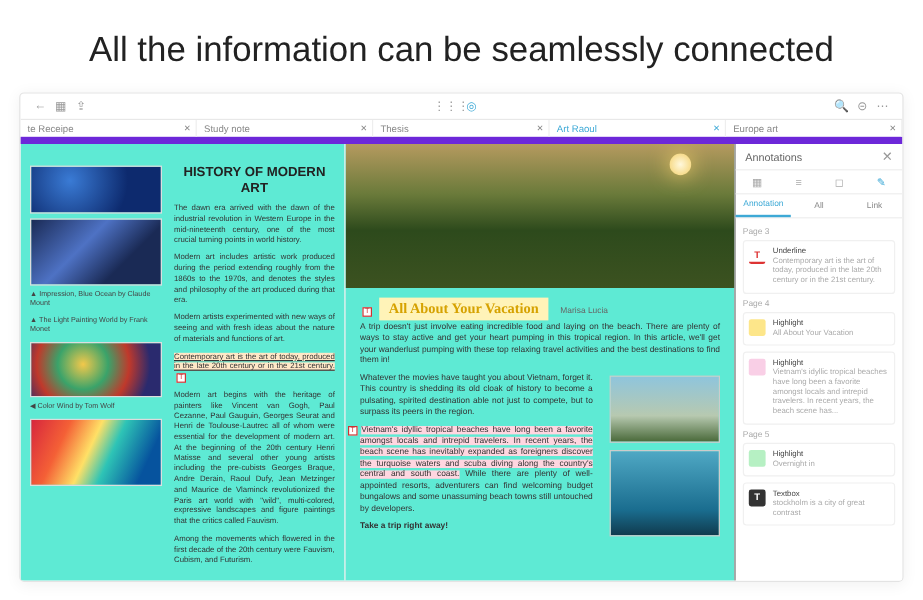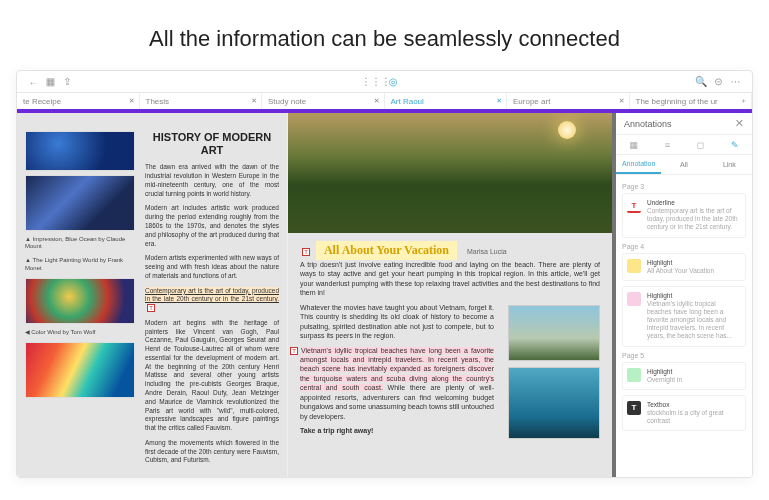--- a/index.html
+++ b/index.html
@@ -1,27 +1,27 @@
 <!DOCTYPE html>
 <html><head>
 <meta charset="utf-8">
 <style>
 *{margin:0;padding:0;box-sizing:border-box;font-family:-apple-system,BlinkMacSystemFont,"Segoe UI",sans-serif}
 body{background:#fff;width:769px;height:500px;overflow:hidden;position:relative}
-.hero-title{text-align:center;font-size:22px;font-weight:400;padding:26px 0 18px;color:#222}
+.hero-title{text-align:center;font-size:29px;font-weight:400;padding:26px 0 18px;color:#222}
 .app-frame{border:1px solid #e3e3e3;border-radius:4px;margin:0 16px 16px;height:408px;display:flex;flex-direction:column;box-shadow:0 2px 12px rgba(0,0,0,0.06);overflow:hidden}
 .toolbar{height:22px;border-bottom:1px solid #e8e8e8;display:flex;align-items:center;padding:0 8px;font-size:9px;color:#888}
 .toolbar .spacer{flex:1}
 .toolbar .ico{width:11px;height:11px;margin:0 3px;display:inline-flex;align-items:center;justify-content:center;cursor:pointer;font-size:10px;color:#999}
-.tabs{height:20px;border-bottom:4px solid #6d28d9;display:flex;font-size:8px;color:#888}
+.tabs{height:20px;border-bottom:6px solid #6d28d9;display:flex;font-size:8px;color:#888}
 .tab{flex:1;display:flex;align-items:center;padding:0 6px;border-right:1px solid #eee;position:relative;cursor:pointer;white-space:nowrap;overflow:hidden}
 .tab.active{color:#3da9d6}
 .tab .close{position:absolute;right:4px;font-size:7px}
 .workspace{flex:1;display:flex;overflow:hidden}
-.doc-left,.doc-right{background:#e5e5e5;overflow:hidden}
+.doc-left,.doc-right{background:#5eead4;overflow:hidden}
 .doc-left{width:270px;display:flex;padding:18px 8px 4px 8px}
 .left-images{width:110px;display:flex;flex-direction:column}
 .thumb{width:100%;border:1px solid #ddd;margin-bottom:4px}
 .thumb.h44{height:40px}
 .thumb.h50{height:56px}
 .thumb.h48{height:46px}
 .caption{font-size:6px;color:#444;margin:1px 0 6px;line-height:1.2}
 .left-text{flex:1;padding-left:10px;font-size:6.5px;color:#333}
 .left-text h2{font-size:11px;font-weight:700;text-align:center;line-height:1.2;margin-bottom:6px;color:#222}
 .left-text p{margin-bottom:6px;text-align:justify;line-height:1.35}
@@ -32,21 +32,21 @@
 .hero-img::after{content:"";position:absolute;top:8px;right:36px;width:18px;height:18px;border-radius:50%;background:radial-gradient(circle,#fff8dc,#f4d06a);box-shadow:0 0 18px #f4d06a}
 .article{padding:8px 12px 4px;font-size:7px;color:#333}
 .article h3{font-size:12px;color:#d6a200;background:#fff3b8;display:inline-block;padding:2px 8px;font-weight:600;font-family:Georgia,serif}
 .byline{font-size:7px;color:#666;margin:3px 0 5px;display:inline-block;margin-left:8px}
 .article p{text-align:justify;line-height:1.35;margin-bottom:5px}
 .article-cols{display:flex;gap:8px}
 .article-cols .col{flex:1}
 .hlpink{background:#ffd6e0}
 .side-img{width:92px;height:56px;border:1px solid #ccc;float:right;margin:2px 0 4px 6px;background:linear-gradient(180deg,#8fc5dc,#b7c9b0 60%,#4a6a3a)}
 .side-img.bottom{background:linear-gradient(180deg,#4fa8c4,#1a6d8f 70%,#103b4e);height:72px}
-.panel{width:140px;border-left:4px solid #737373;display:flex;flex-direction:column;font-size:8px;color:#666;background:#fff}
+.panel{width:140px;border-left:1px solid #737373;display:flex;flex-direction:column;font-size:8px;color:#666;background:#fff}
 .panel-head{height:22px;display:flex;align-items:center;justify-content:space-between;padding:0 8px;border-bottom:1px solid #eee}
 .panel-head .title{font-size:9px;color:#666}
 .panel-head .x{cursor:pointer;color:#999;font-size:11px}
 .panel-icons{height:20px;display:flex;align-items:center;justify-content:space-around;border-bottom:1px solid #eee;font-size:9px;color:#aaa}
 .panel-icons span{cursor:pointer}
 .panel-tabs{height:20px;display:flex;border-bottom:1px solid #eee}
 .panel-tabs .pt{flex:1;display:flex;align-items:center;justify-content:center;font-size:7px;cursor:pointer;color:#888}
 .panel-tabs .pt.active{color:#3da9d6;border-bottom:2px solid #3da9d6}
 .panel-body{flex:1;overflow:auto;padding:4px 6px}
 .page-lbl{font-size:7px;color:#aaa;margin:4px 0 3px}
@@ -85,38 +85,34 @@
     <span class="ico">⊝</span>
     <span class="ico">⋯</span>
   </div>
 
   <div class="tabs">
     <div class="tab">
         <span>te Receipe</span>
         <span class="close">✕</span>
       </div>
     <div class="tab">
+        <span>Study note</span>
+        <span class="close">✕</span>
+      </div>
+    <div class="tab">
         <span>Thesis</span>
-        <span class="close">✕</span>
-      </div>
-    <div class="tab">
-        <span>Study note</span>
         <span class="close">✕</span>
       </div>
     <div class="tab active">
         <span>Art Raoul</span>
         <span class="close">✕</span>
       </div>
     <div class="tab">
         <span>Europe art</span>
         <span class="close">✕</span>
-      </div>
-    <div class="tab">
-        <span>The beginning of the ur</span>
-        <span class="close">＋</span>
       </div>
   </div>
 
   <div class="workspace">
 
     <div class="doc-left">
       <div class="left-images">
         <div class="thumb h44 paint1"></div>
         <div class="thumb h50 paint2"></div>
         <div class="caption">▲ Impression, Blue Ocean by Claude Mount</div>

